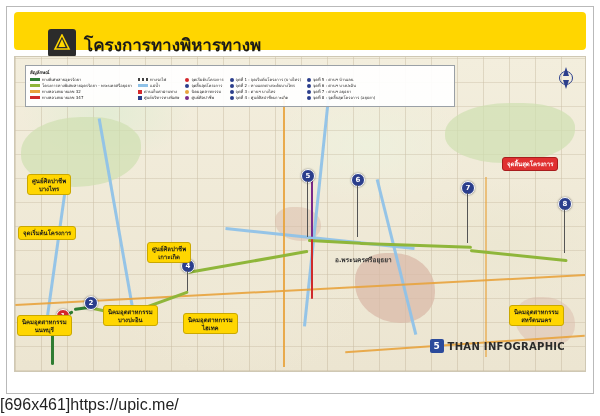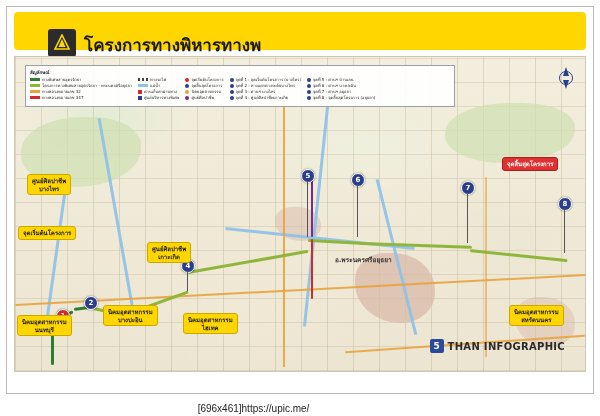--- a/index.html
+++ b/index.html
@@ -71,21 +71,21 @@
   .compass .ring{position:absolute;inset:4px;border:1px solid #2b3e8c;border-radius:50%;}
   .compass .needle{position:absolute;left:50%;top:0;width:0;height:0;margin-left:-3px;border-left:3px solid transparent;border-right:3px solid transparent;border-bottom:9px solid #2b3e8c;}
   .compass .needle-b{position:absolute;left:50%;bottom:0;width:0;height:0;margin-left:-3px;border-left:3px solid transparent;border-right:3px solid transparent;border-top:9px solid #2b3e8c;}
 
   
   .brand{position:absolute;right:20px;bottom:18px;display:flex;align-items:center;gap:4px;}
   .brand-mark{width:14px;height:14px;background:#2b4a9b;border-radius:2px;color:#fff;font-size:9px;font-weight:bold;display:flex;align-items:center;justify-content:center;}
   .brand-text{font-size:10px;font-weight:bold;color:#2b2b2b;letter-spacing:.3px;}
 
   
-  .caption{position:absolute;left:0;bottom:2px;width:507px;text-align:center;font-size:10px;color:#222;font-family:"Liberation Sans",sans-serif;}
+  .caption{position:absolute;left:0;bottom:2px;width:507px;font-size:16px;color:#222;font-family:"Liberation Sans",sans-serif;}
 </style>
 </head>
 <body>
 
 <div class="page">
   <div class="frame"></div>
 
   <div class="titlebar">
     <div class="logo-badge">
       <div class="glyph">

